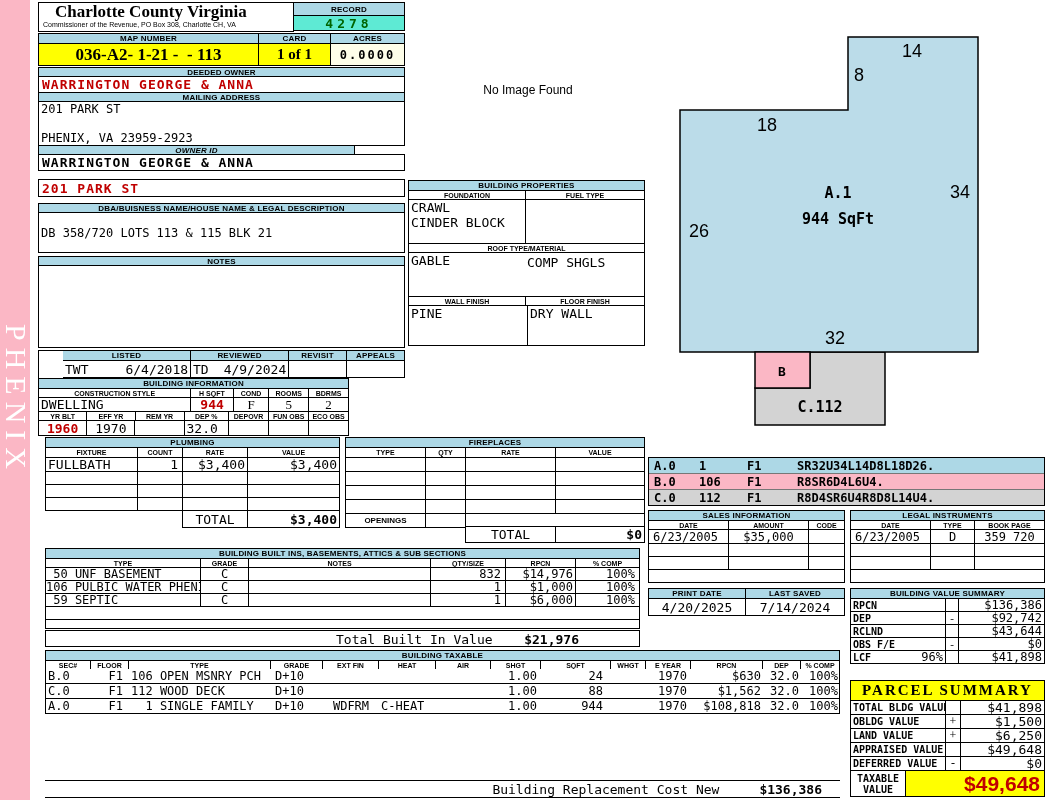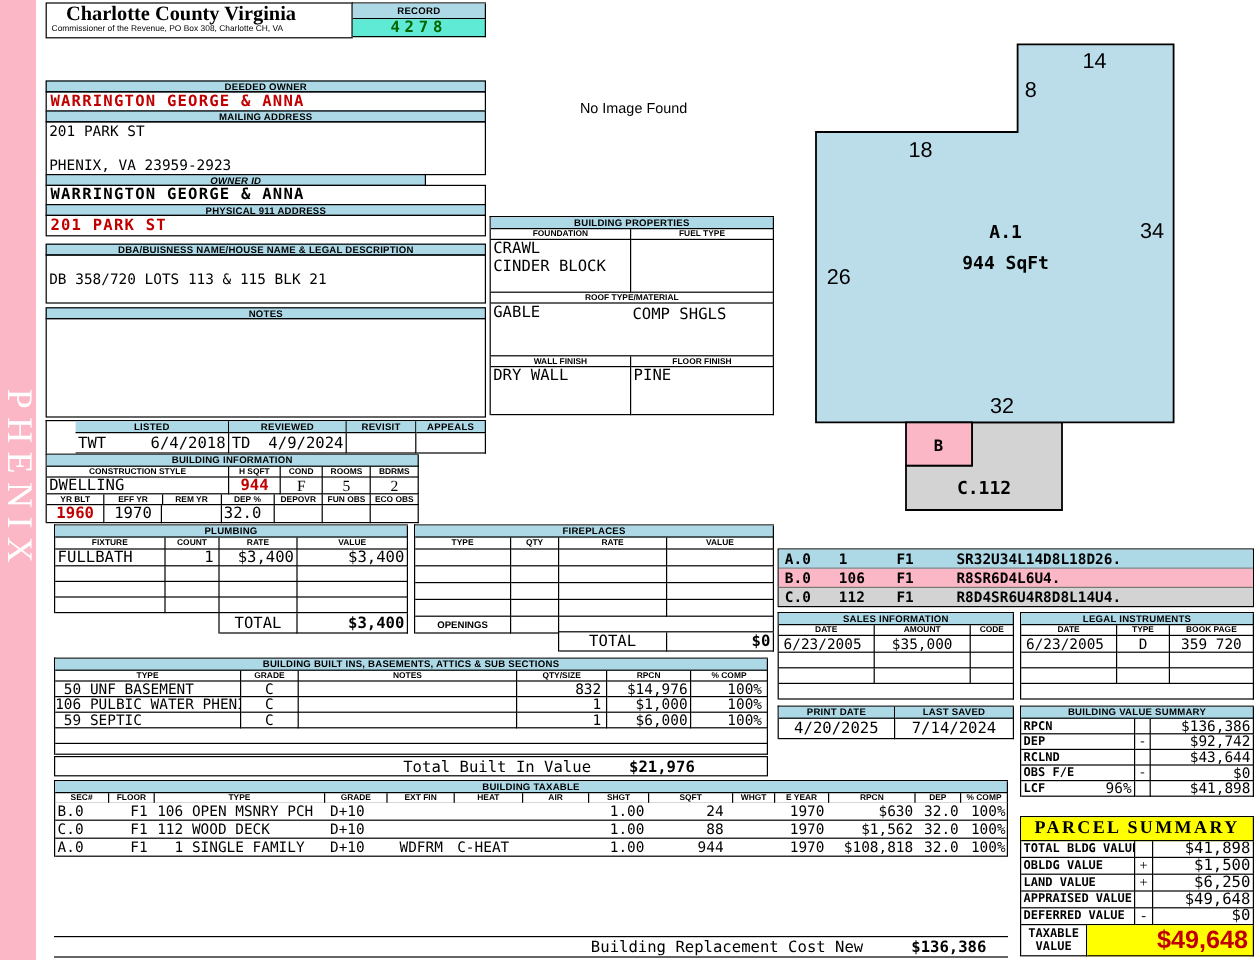--- a/index.html
+++ b/index.html
@@ -49,34 +49,45 @@
 
   <div class="grid" style="left:293px;top:2px;width:112px;">
     <div class="gr">
         <div class="gc sb" style="width:111px;height:13px;">RECORD</div>
       </div>
     <div class="gr">
         <div class="gc green ctr m13 bold grn" style="width:111px;height:15px;letter-spacing:4px;">4278</div>
       </div>
   </div>
 
+  <div class="grid" style="left:38px;top:33px;width:367px;">
+    <div class="gr">
+      <div class="gc sb" style="width:220px;height:10px;">MAP NUMBER</div>
+      <div class="gc sb" style="width:72px;height:10px;">CARD</div>
+      <div class="gc sb" style="width:74px;height:10px;">ACRES</div>
+    </div>
+    <div class="gr">
+      <div class="gc yellow ctr serif bold" style="width:220px;height:22px;font-size:17px;white-space:pre;">036-A2- 1-21 -  - 113</div>
+      <div class="gc yellow ctr serif bold" style="width:72px;height:22px;font-size:15px;">1 of 1</div>
+      <div class="gc cream ctr m bold" style="width:74px;height:22px;letter-spacing:2px;">0.0000</div>
+    </div>
+  </div>
 
   <div class="s abs" style="left:38px;top:67px;width:367px;height:10px;">DEEDED OWNER</div>
   <div class="abs m13 bold red" style="left:38px;top:76px;width:367px;height:17px;border:1px solid #000;display:flex;align-items:center;padding-left:3px;letter-spacing:1px;">WARRINGTON GEORGE &amp; ANNA</div>
 
   <div class="s abs" style="left:38px;top:92px;width:367px;height:10px;">MAILING ADDRESS</div>
   <div class="abs" style="left:38px;top:101px;width:367px;height:45px;border:1px solid #000;display:flex;flex-direction:column;justify-content:space-between;">
     <div class="m pl2">201 PARK ST</div>
     <div class="m pl2">PHENIX, VA 23959-2923</div>
   </div>
 
   <div class="s abs" style="left:38px;top:145px;width:317px;height:10px;font-style:italic;">OWNER ID</div>
   <div class="abs m13 bold" style="left:38px;top:154px;width:367px;height:17px;border:1px solid #000;display:flex;align-items:center;padding-left:3px;letter-spacing:1px;">WARRINGTON GEORGE &amp; ANNA</div>
 
-  <div class="s abs" style="left:38px;top:170px;width:367px;height:10px;">PHYSICAL 911 ADDRESS</div>
   <div class="abs m13 bold red" style="left:38px;top:179px;width:367px;height:18px;border:1px solid #000;display:flex;align-items:center;padding-left:3px;letter-spacing:1px;">201 PARK ST</div>
 
   <div class="s abs" style="left:38px;top:203px;width:367px;height:10px;">DBA/BUISNESS NAME/HOUSE NAME &amp; LEGAL DESCRIPTION</div>
   <div class="abs m" style="left:38px;top:212px;width:367px;height:41px;border:1px solid #000;display:flex;align-items:center;padding-left:2px;">DB 358/720 LOTS 113 &amp; 115 BLK 21</div>
 
   <div class="s abs" style="left:38px;top:256px;width:367px;height:10px;">NOTES</div>
   <div class="abs" style="left:38px;top:265px;width:367px;height:83px;border:1px solid #000;"></div>
 
   <div class="grid" style="left:38px;top:350px;width:367px;padding-left:24px;">
     <div class="gr">
@@ -250,22 +261,22 @@
       <div class="gc" style="width:236px;height:44px;display:block;">
         <span class="m13" style="position:absolute;margin-left:2px;">GABLE</span>
         <span class="m13" style="margin-left:118px;">COMP SHGLS</span>
       </div>
     </div>
     <div class="gr">
       <div class="gc sh" style="width:117px;height:9px;">WALL FINISH</div>
       <div class="gc sh" style="width:119px;height:9px;">FLOOR FINISH</div>
     </div>
     <div class="gr">
+      <div class="gc m13" style="width:119px;height:40px;align-items:flex-start;padding-left:2px;">PINE</div>
       <div class="gc m13" style="width:117px;height:40px;align-items:flex-start;padding-left:2px;">DRY WALL</div>
-      <div class="gc m13" style="width:119px;height:40px;align-items:flex-start;padding-left:2px;">PINE</div>
     </div>
   </div>
 
   <div class="grid" style="left:45px;top:548px;width:595px;">
     <div class="gr">
         <div class="gc sb" style="width:594px;height:10px;">BUILDING BUILT INS, BASEMENTS, ATTICS &amp; SUB SECTIONS</div>
       </div>
     <div class="gr">
       <div class="gc sh" style="width:155px;height:9px;">TYPE</div>
       <div class="gc sh" style="width:48px;height:9px;">GRADE</div>

